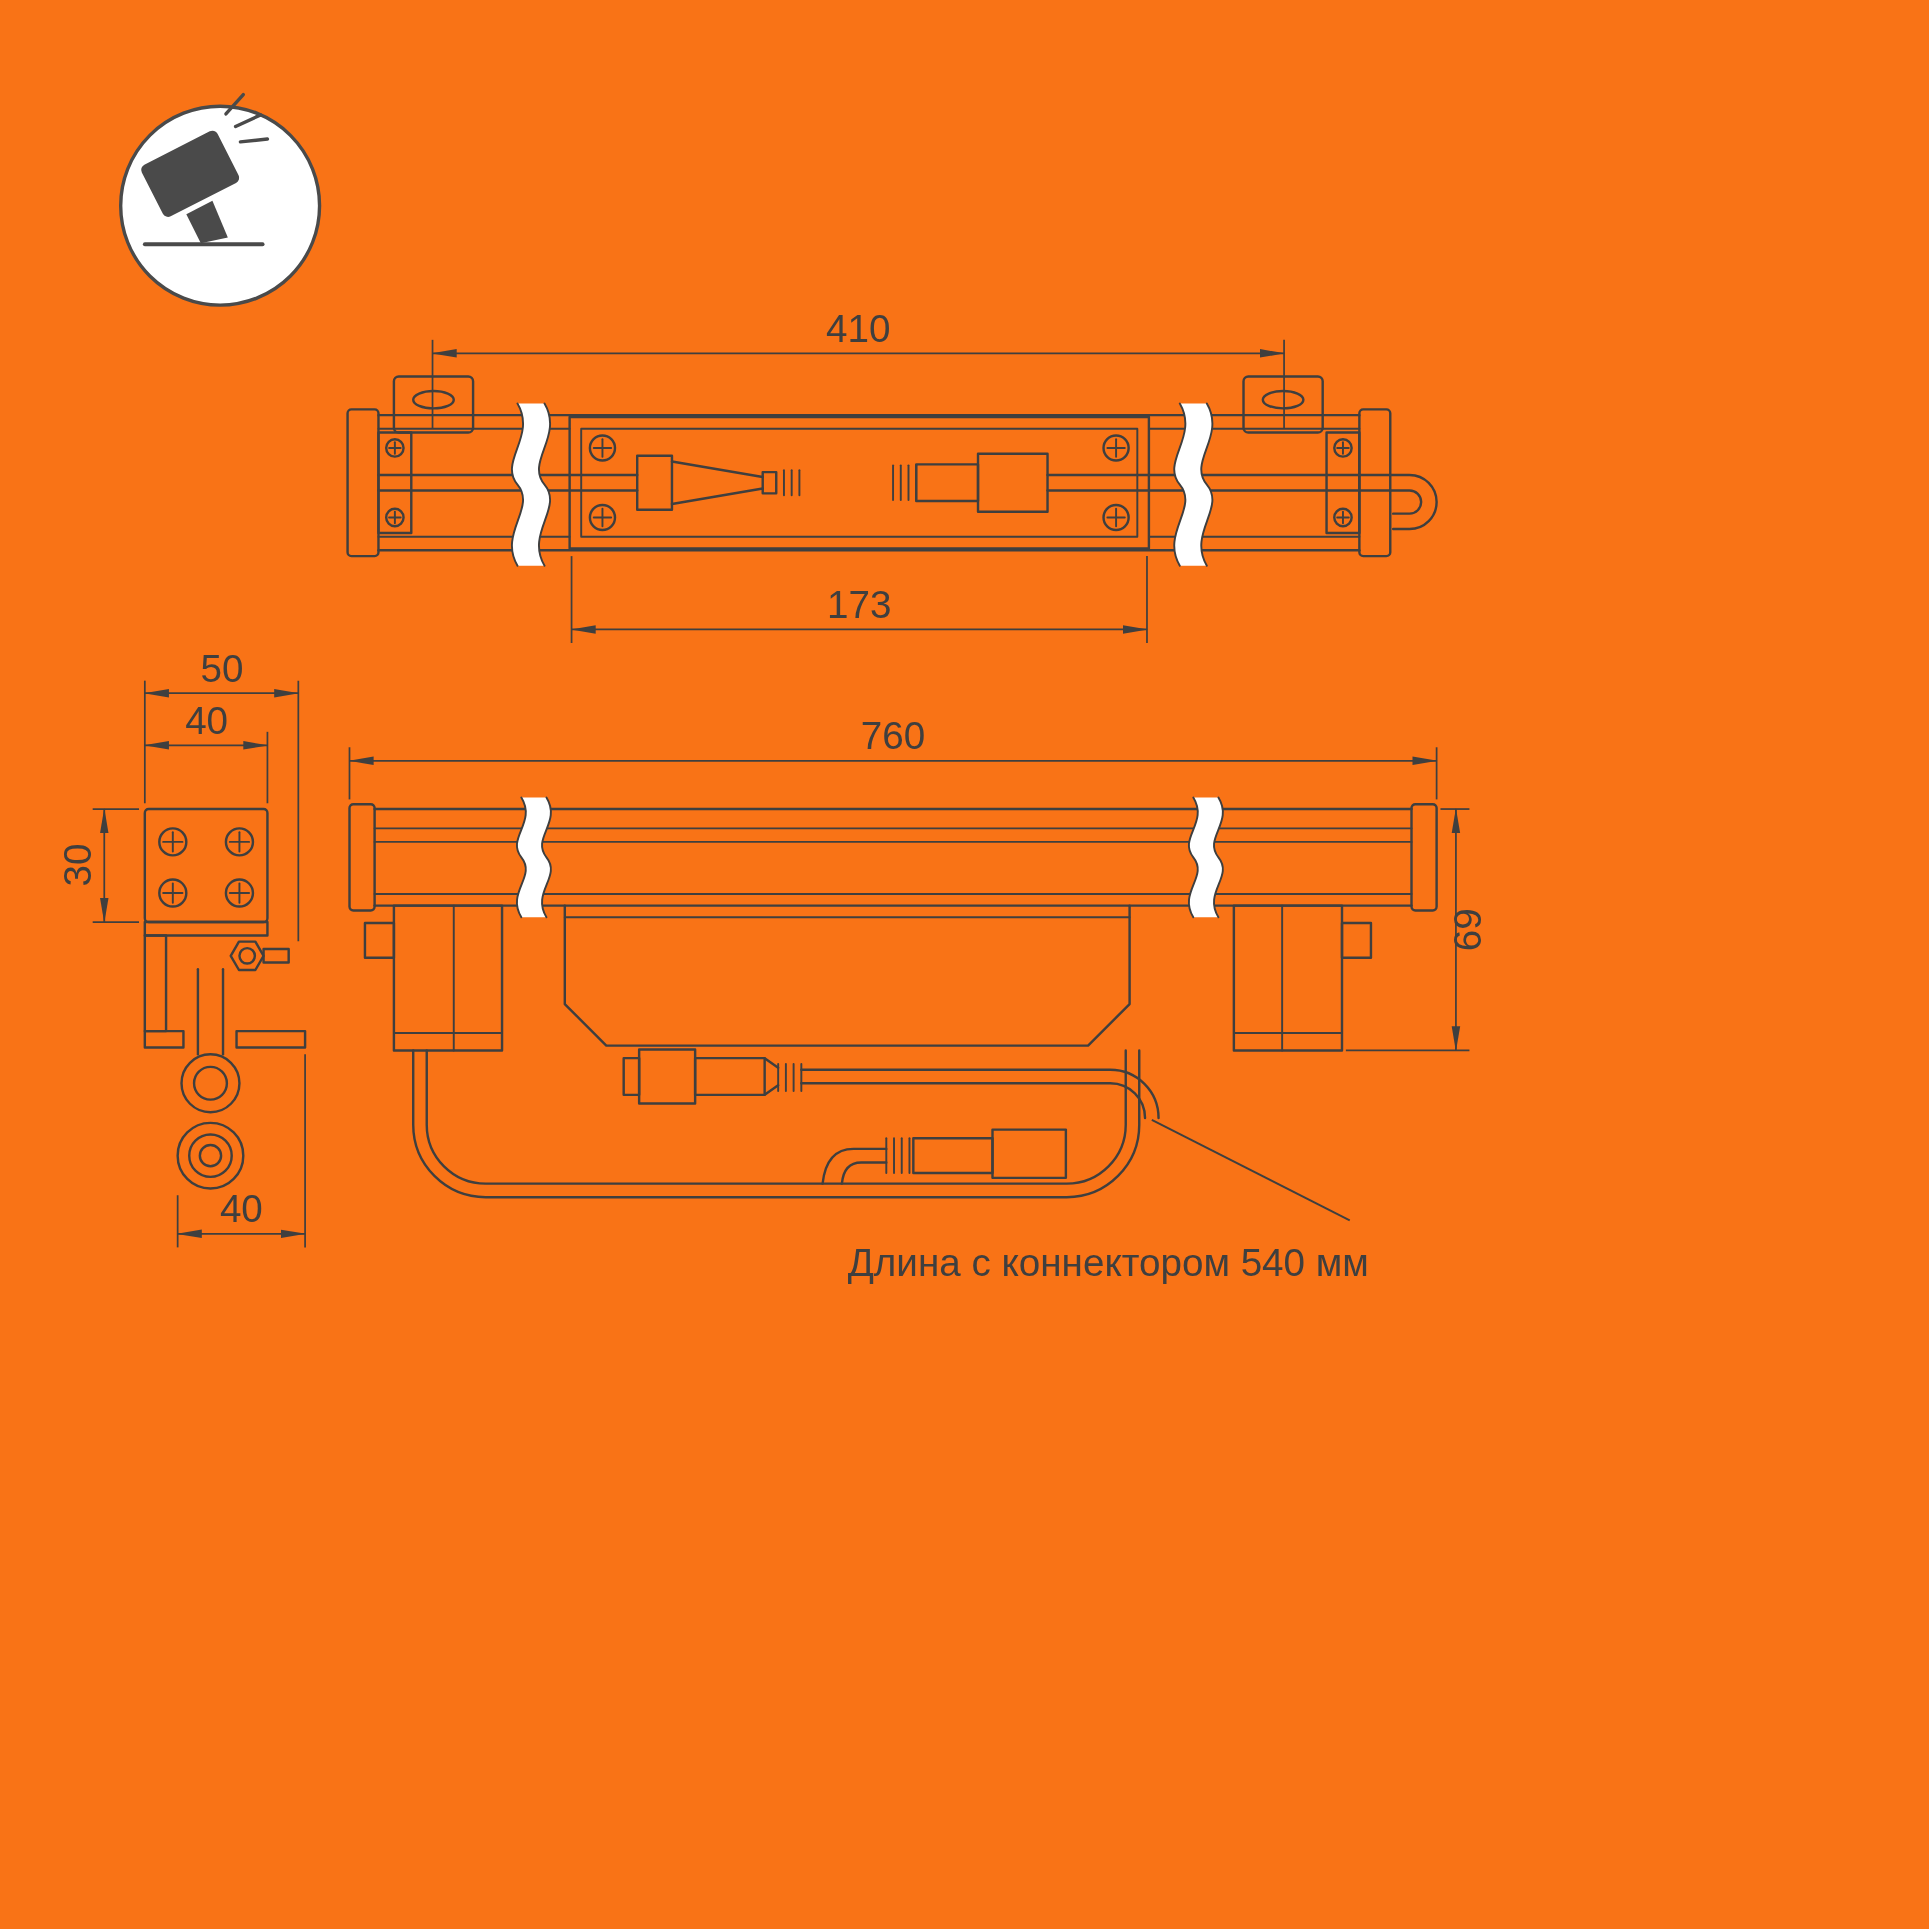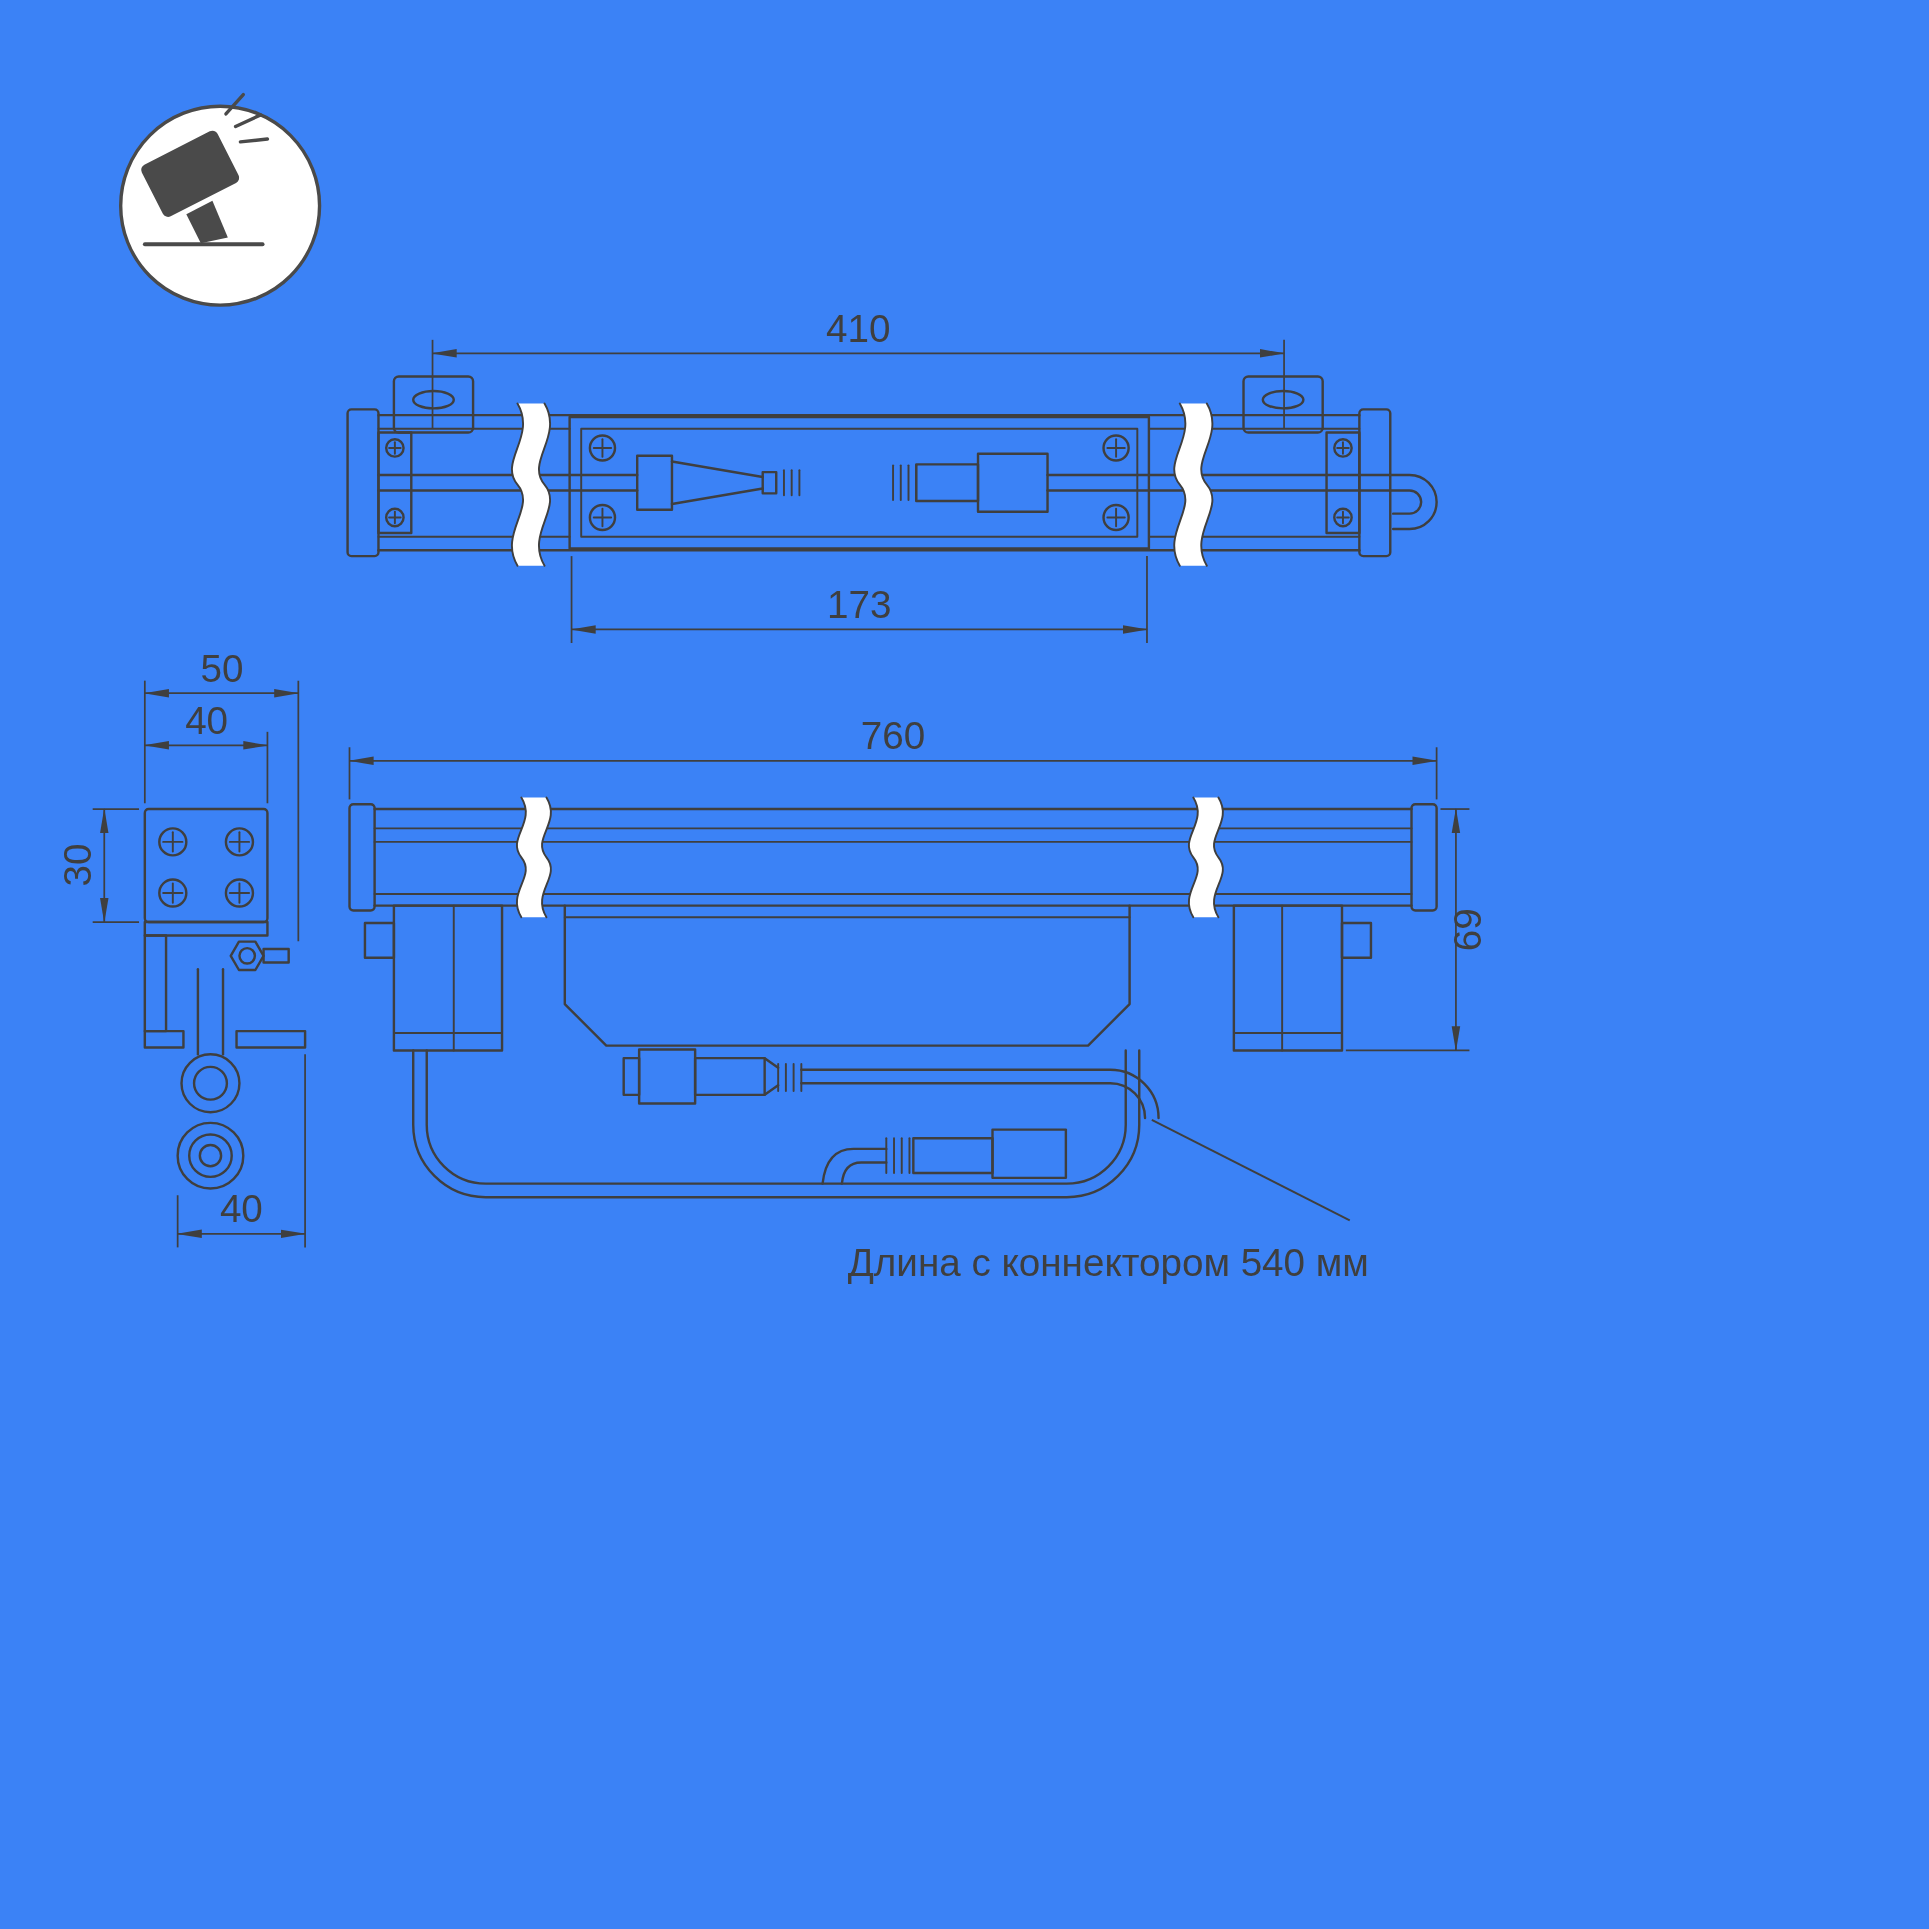--- a/index.html
+++ b/index.html
@@ -1,16 +1,16 @@
 <!DOCTYPE html>
 <html><head>
 <meta charset="utf-8">
 <style>
   html,body{margin:0;padding:0;background:#ffffff;}
-  .stage{width:1929px;height:1929px;position:relative;background:#3b82f6;text-align:right;}
+  .stage{width:1929px;height:1929px;position:relative;background:#f97316;text-align:right;}
   svg{display:block;}
   .dim{font:40px "Liberation Sans", sans-serif; fill:#3f3f3f; stroke:none;}
   .note{font:40px "Liberation Sans", sans-serif; fill:#3f3f3f; stroke:none;}
 </style>
 </head>
 <body>
 
 <div class="stage">
 <svg width="1929" height="1929" viewBox="0 0 1998 1998" xmlns="http://www.w3.org/2000/svg">
   <defs>

